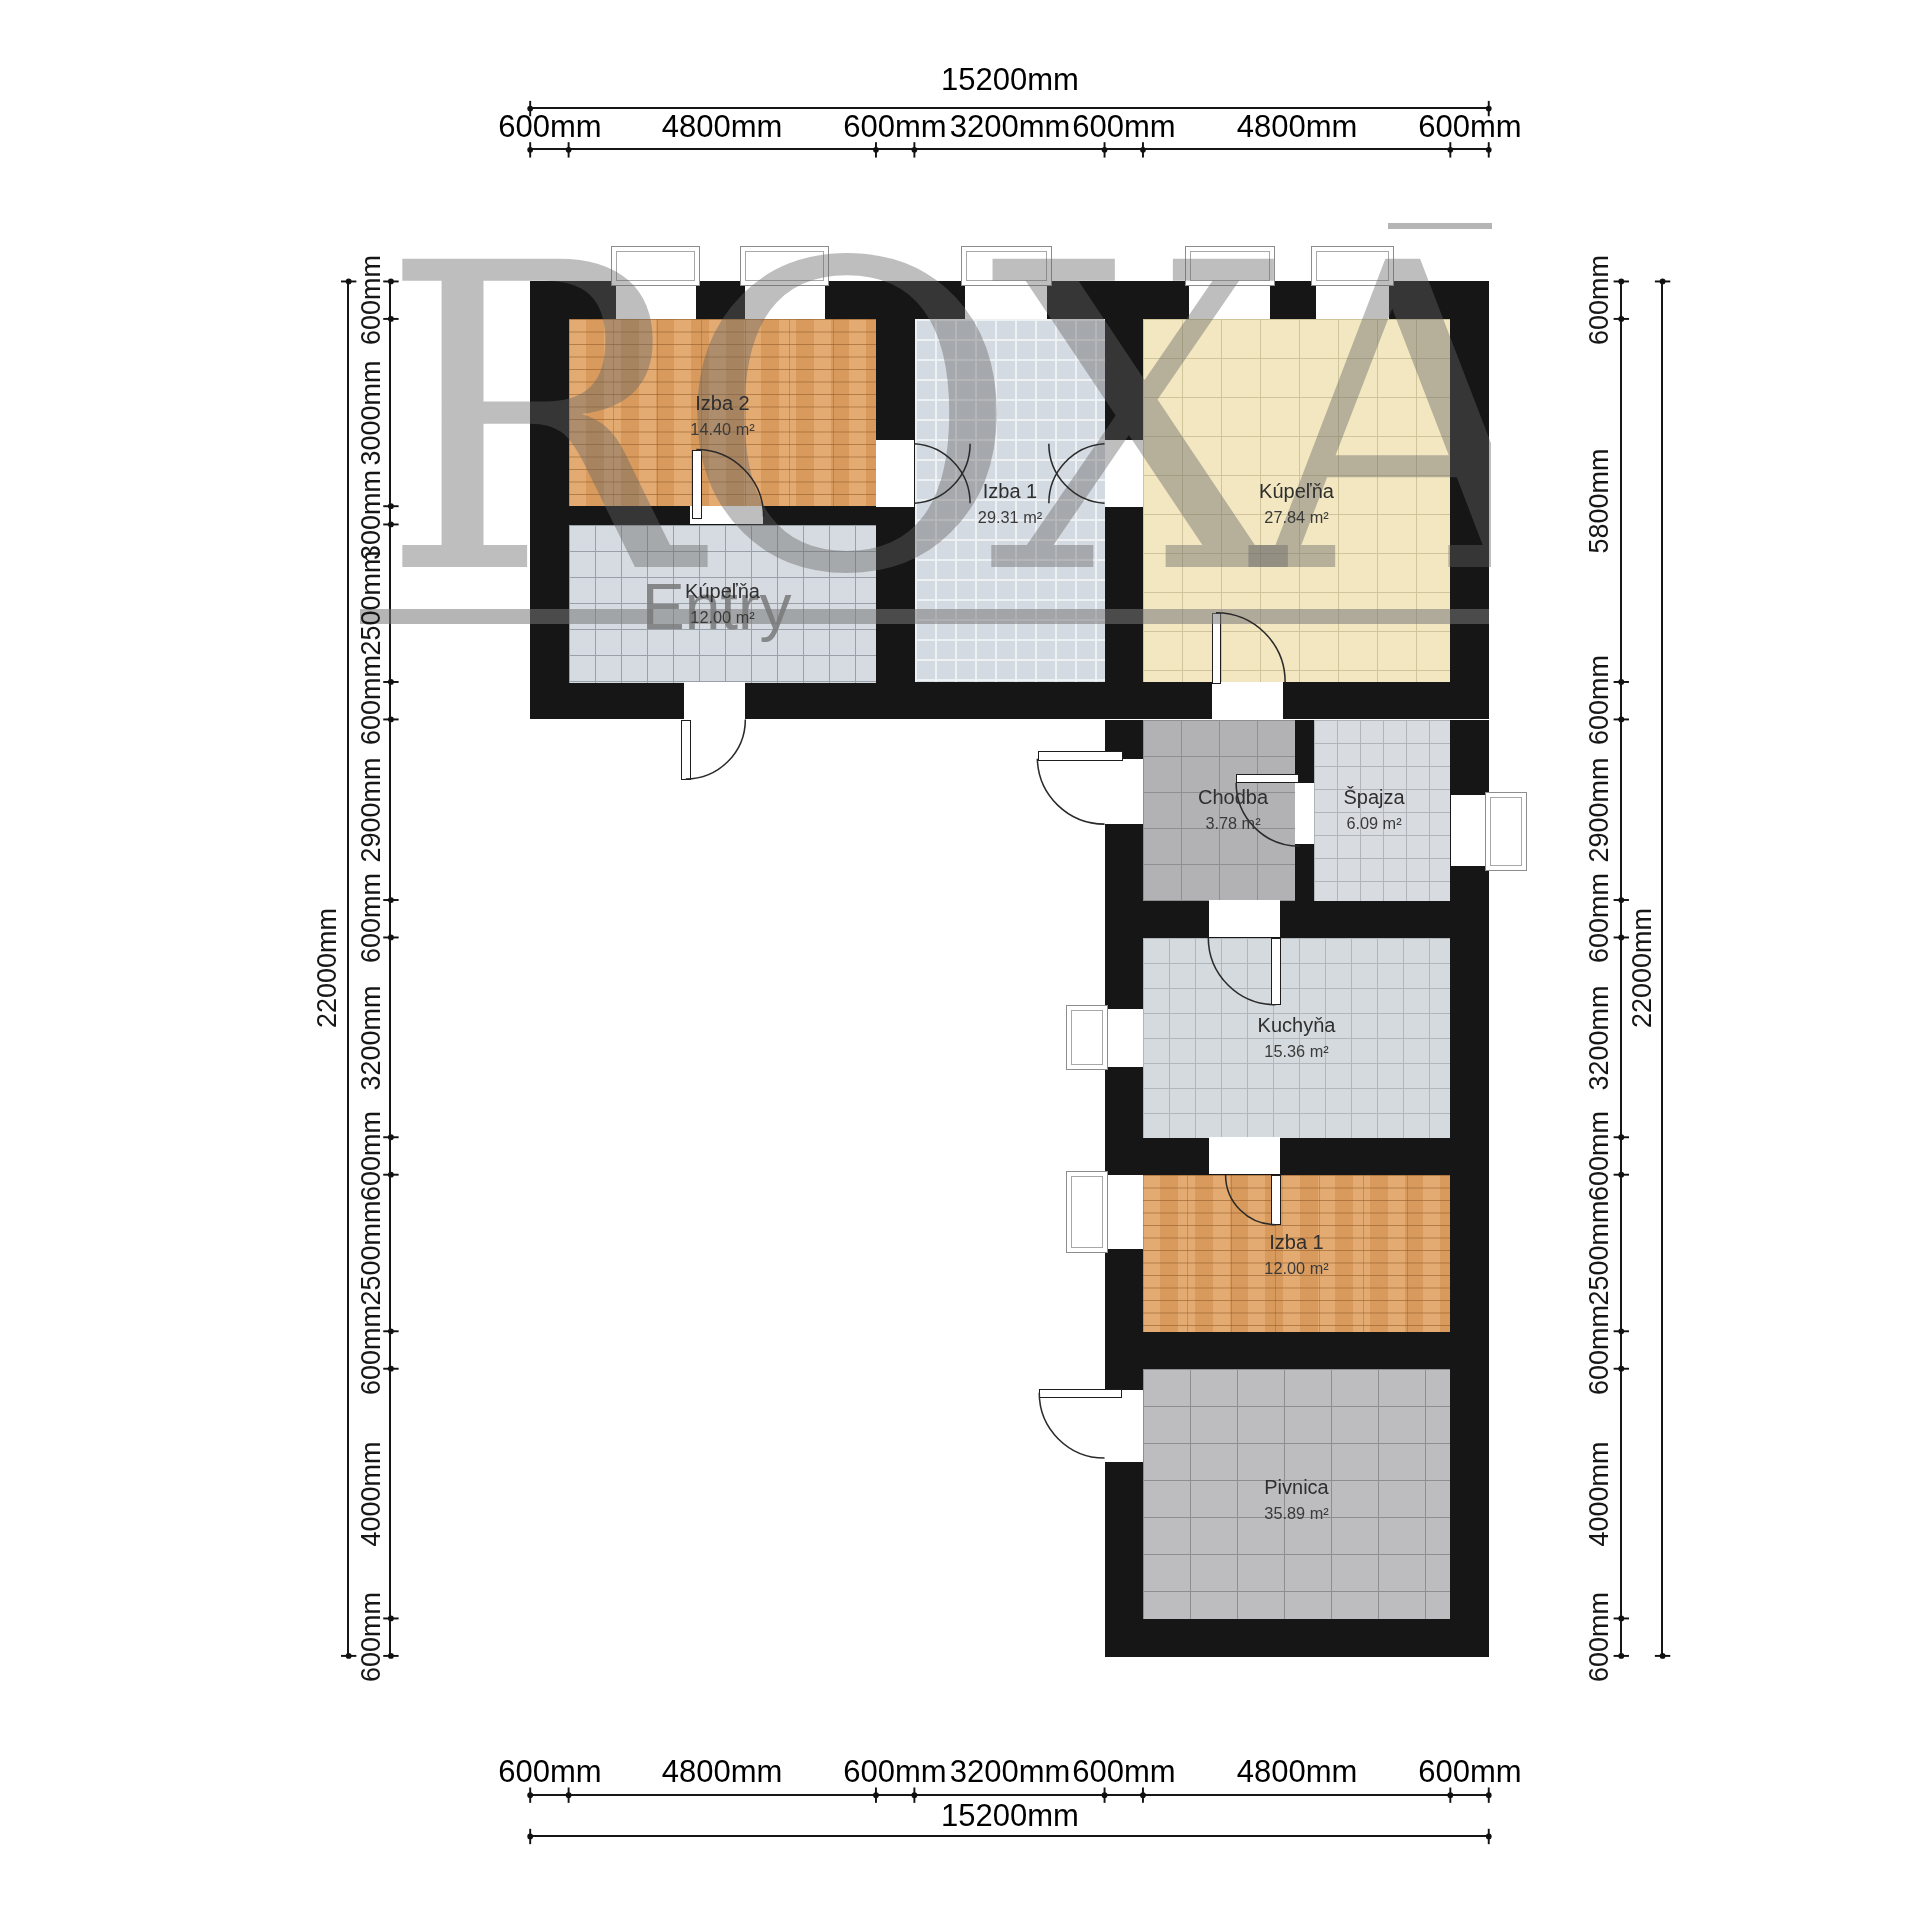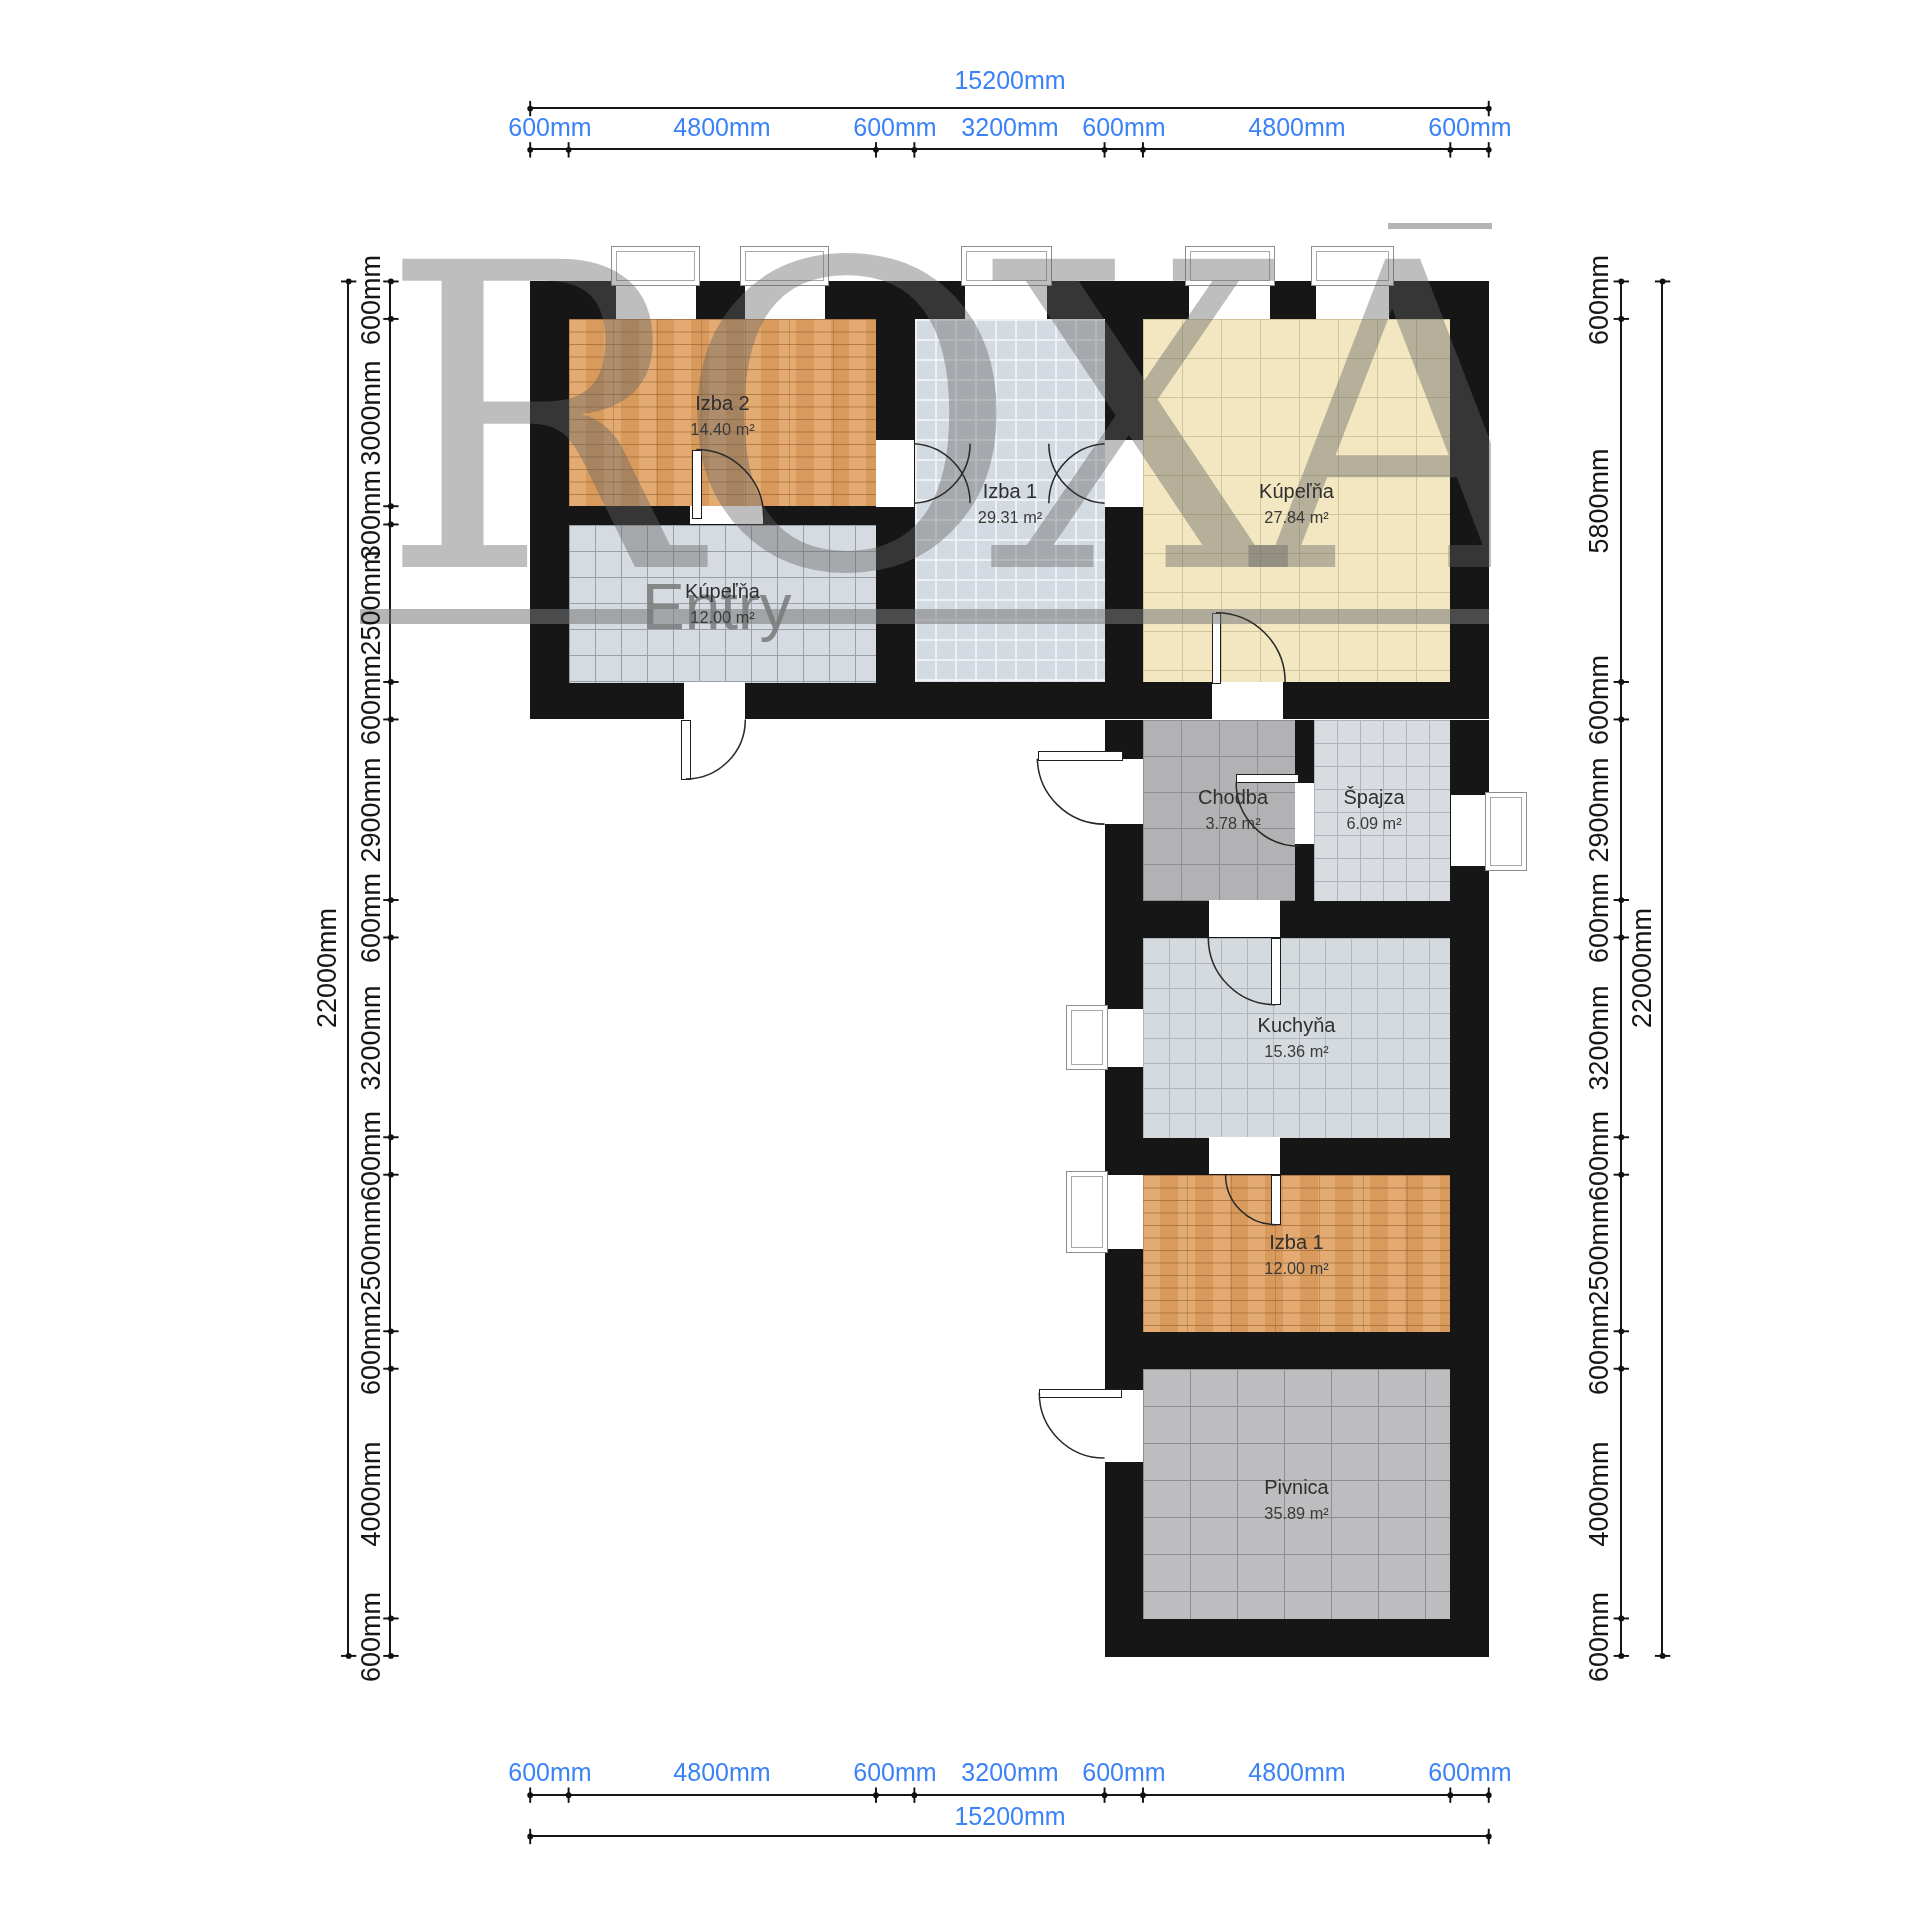--- a/index.html
+++ b/index.html
@@ -37,21 +37,21 @@
     background-image:linear-gradient(to right,#8e8e90 1px,transparent 1px),linear-gradient(to bottom,#8e8e90 1px,transparent 1px);
     background-size:47px 37px;}
   .opening{position:absolute;background:#ffffff;}
   .leaf{position:absolute;background:#ffffff;border:1.9px solid #1d1d1d;}
   .winframe{position:absolute;background:#ffffff;border:1.9px solid #8d8d8d;}
   .winframe::after{content:"";position:absolute;inset:3.8px;border:1px solid #a8a8a8;}
   .room-label{position:absolute;text-align:center;z-index:30;}
   .room-name{font-size:20px;color:#2f2f2f;}
   .room-area{font-size:16.3px;color:#3a3a3a;margin-top:4.8px;}
   .dl{position:absolute;background:#161616;}
-  .hdim{position:absolute;transform:translate(-50%,-50%);font-size:25px;color:#3b82f6;white-space:nowrap;z-index:40;}
+  .hdim{position:absolute;transform:translate(-50%,-50%);font-size:31px;color:#000000;white-space:nowrap;z-index:40;}
   .vdim{position:absolute;transform:translate(-50%,-50%) rotate(-90deg);font-size:27px;color:#161616;white-space:nowrap;z-index:40;}
   .wm-text{position:absolute;left:379px;top:229px;width:1112px;height:403px;overflow:hidden;z-index:20;
     font-family:"DejaVu Serif",serif;font-size:423px;line-height:384px;letter-spacing:-24px;
     color:rgba(100,100,100,0.42);pointer-events:none;}
   .wm-bar{position:absolute;background:rgba(120,120,120,0.55);z-index:21;}
   .wm-entry{position:absolute;left:642px;top:570px;font-size:64px;color:rgba(120,120,120,0.85);z-index:22;}
   svg.layer{position:absolute;left:0;top:0;z-index:25;pointer-events:none;}
 </style>
 </head>
 <body>

